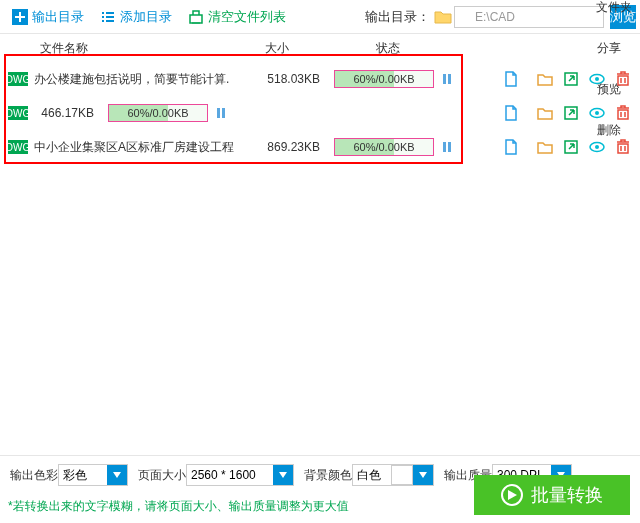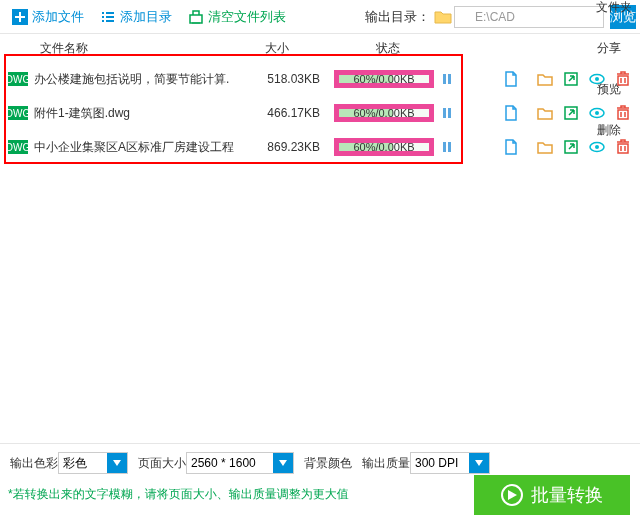--- a/index.html
+++ b/index.html
@@ -17,50 +17,50 @@
   .col-size { width: 30px; text-align: left; margin-left: 145px; }
   .col-state { width: 30px; text-align: center; margin-left: 78px; }
   .col-actions { margin-left: auto; display: flex; gap: 24px; flex-direction: column; }
   .col-actions span { width: 26px; text-align: center; }
   .redbox { position: absolute; left: 4px; top: 54px; width: 459px; height: 110px; border: 2px solid #ff0000; pointer-events: none; }
   .rows { }
   .row { display: flex; align-items: center; height: 34px; padding: 0 8px; }
   .badge { width: 20px; height: 14px; background: #00a651; color: #fff; font-size: 10px; display: flex; align-items: center; justify-content: center; margin-right: 6px; }
   .fname { width: 226px; white-space: nowrap; overflow: hidden; color: #333; font-size: 12px; }
   .fsize { width: 60px; font-size: 12px; color: #333; text-align: right; }
-  .prog-wrap { width: 100px; height: 18px; border: 5px solid #ec4899; margin-left: 14px; position: relative; background: #f5fbf5; }
+  .prog-wrap { width: 100px; height: 18px; border: 1px solid #ec4899; margin-left: 14px; position: relative; background: #f5fbf5; }
   .prog-fill { position: absolute; left: 0; top: 0; bottom: 0; background: #b8e6b8; }
   .prog-txt { position: absolute; inset: 0; display: flex; align-items: center; justify-content: center; font-size: 11px; color: #333; }
   .pause { width: 14px; height: 14px; margin-left: 6px; display: flex; gap: 2px; align-items: center; justify-content: center; cursor: pointer; }
   .pause span { width: 3px; height: 10px; background: #5aa7e0; }
   .actions { margin-left: auto; display: flex; gap: 8px; align-items: center; }
   .aicon { width: 18px; height: 18px; cursor: pointer; }
   .bottom { position: absolute; bottom: 0; left: 0; right: 0; border-top: 1px solid #e6e6e6; background: #fff; }
   .settings-row { display: flex; align-items: center; height: 38px; padding: 0 8px; }
   .set-lbl { font-size: 12px; color: #333; margin-left: 2px; }
   .combo { display: flex; align-items: center; border: 1px solid #ccc; height: 22px; background: #fff; }
   .combo input { border: none; height: 20px; padding: 0 4px; font-size: 12px; outline: none; }
   .combo .arrow { width: 20px; height: 20px; background: #008fd7; display: flex; align-items: center; justify-content: center; }
   .combo .arrow svg { fill: #fff; }
-  .hint { color: #00a651; font-size: 12px; padding: 4px 8px 20px; }
+  .hint { color: #00a651; font-size: 12px; padding: 4px 8px 8px; }
   .convert-btn { position: absolute; right: 10px; bottom: 8px; width: 156px; height: 40px; background: #49c227; border-radius: 0; color: #fff; font-size: 18px; display: flex; align-items: center; justify-content: center; gap: 8px; cursor: pointer; }
   .convert-btn .play { width: 22px; height: 22px; border: 2px solid #fff; border-radius: 50%; display: flex; align-items: center; justify-content: center; }
   .convert-btn .play svg { fill: #fff; }
   .swatch { width: 22px; height: 20px; border: 1px solid #ccc; background: #fff; }
 </style>
 </head>
 <body>
 
 <div class="topbar">
   <div class="tbtn">
     <svg class="ico" viewBox="0 0 16 16">
         <rect width="16" height="16" fill="#008fd7"></rect>
         <path d="M8 3v10M3 8h10" stroke="#fff" stroke-width="2"></path>
       </svg>
-    <span>添加文件</span>
+    <span>输出目录</span>
   </div>
   <div class="tbtn">
     <svg class="ico" viewBox="0 0 16 16">
         <path d="M2 3h2v2H2zM6 3h8v2H6zM2 7h2v2H2zM6 7h8v2H6zM2 11h2v2H2zM6 11h8v2H6z" fill="#008fd7"></path>
       </svg>
     <span>添加目录</span>
   </div>
   <div class="tbtn" style="color:#00a651">
     <svg class="ico" viewBox="0 0 16 16">
         <path d="M2 6h12v8H2zM5 2h6v4H5z" fill="none" stroke="#00a651" stroke-width="1.5"></path>
@@ -122,21 +122,20 @@
           <circle cx="9" cy="9" r="2" fill="#00bcd4"></circle>
         </svg>
         <svg class="aicon" viewBox="0 0 18 18">
           <path d="M4 6h10v9H4zM3 4h12M7 2h4v2H7z" fill="none" stroke="#e74c3c" stroke-width="1.5"></path>
           <path d="M7 8v5M11 8v5" stroke="#e74c3c" stroke-width="1.5"></path>
         </svg>
       </div>
     </div>
     <div class="row">
       <div class="badge">DWG</div>
-      <div class="fname">附件1-建筑图.dwg</div>
       <div class="fsize">466.17KB</div>
       <div class="prog-wrap">
         <div class="prog-fill" style="width:60%"></div>
         <div class="prog-txt">60%/0.00KB</div>
       </div>
       <div class="pause">
         <span></span>
         <span></span>
       </div>
       <div class="actions">
@@ -211,20 +210,29 @@
     <span class="set-lbl" style="margin-left:10px">页面大小</span>
     <div class="combo">
       <input style="width: 86px;" value="2560 * 1600">
       <div class="arrow">
           <svg width="8" height="6" viewBox="0 0 8 6">
             <path d="M0 0h8L4 6z"></path>
           </svg>
         </div>
     </div>
     <span class="set-lbl" style="margin-left:10px">背景颜色</span>
+    <div class="combo">
+      <input style="width: 38px;" value="白色">
+      <div class="swatch"></div>
+      <div class="arrow">
+          <svg width="8" height="6" viewBox="0 0 8 6">
+            <path d="M0 0h8L4 6z"></path>
+          </svg>
+        </div>
+    </div>
     <span class="set-lbl" style="margin-left:10px">输出质量</span>
     <div class="combo">
       <input style="width: 58px;" value="300 DPI">
       <div class="arrow">
           <svg width="8" height="6" viewBox="0 0 8 6">
             <path d="M0 0h8L4 6z"></path>
           </svg>
         </div>
     </div>
   </div>

